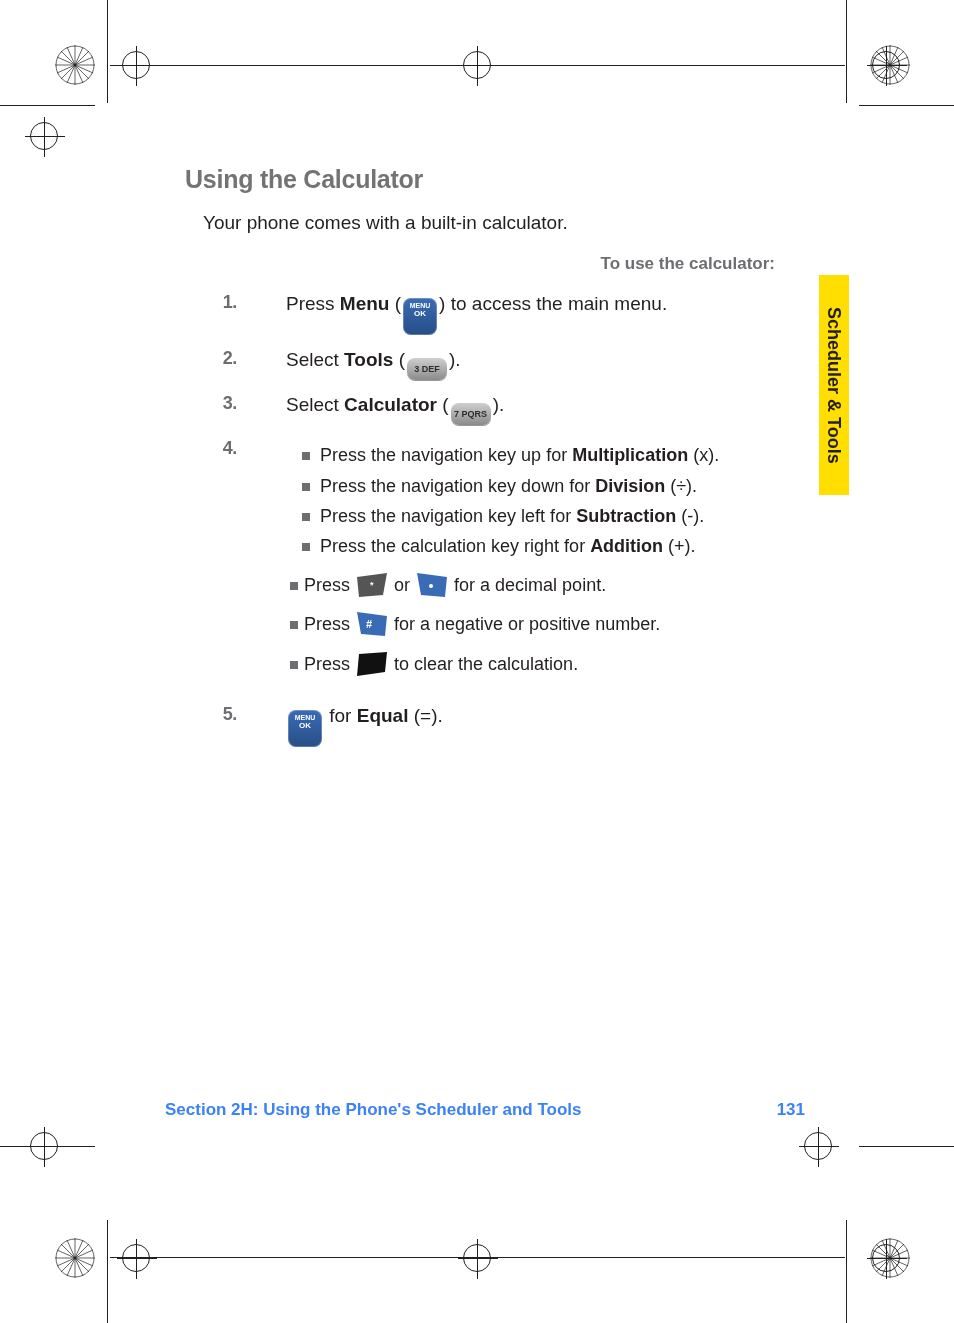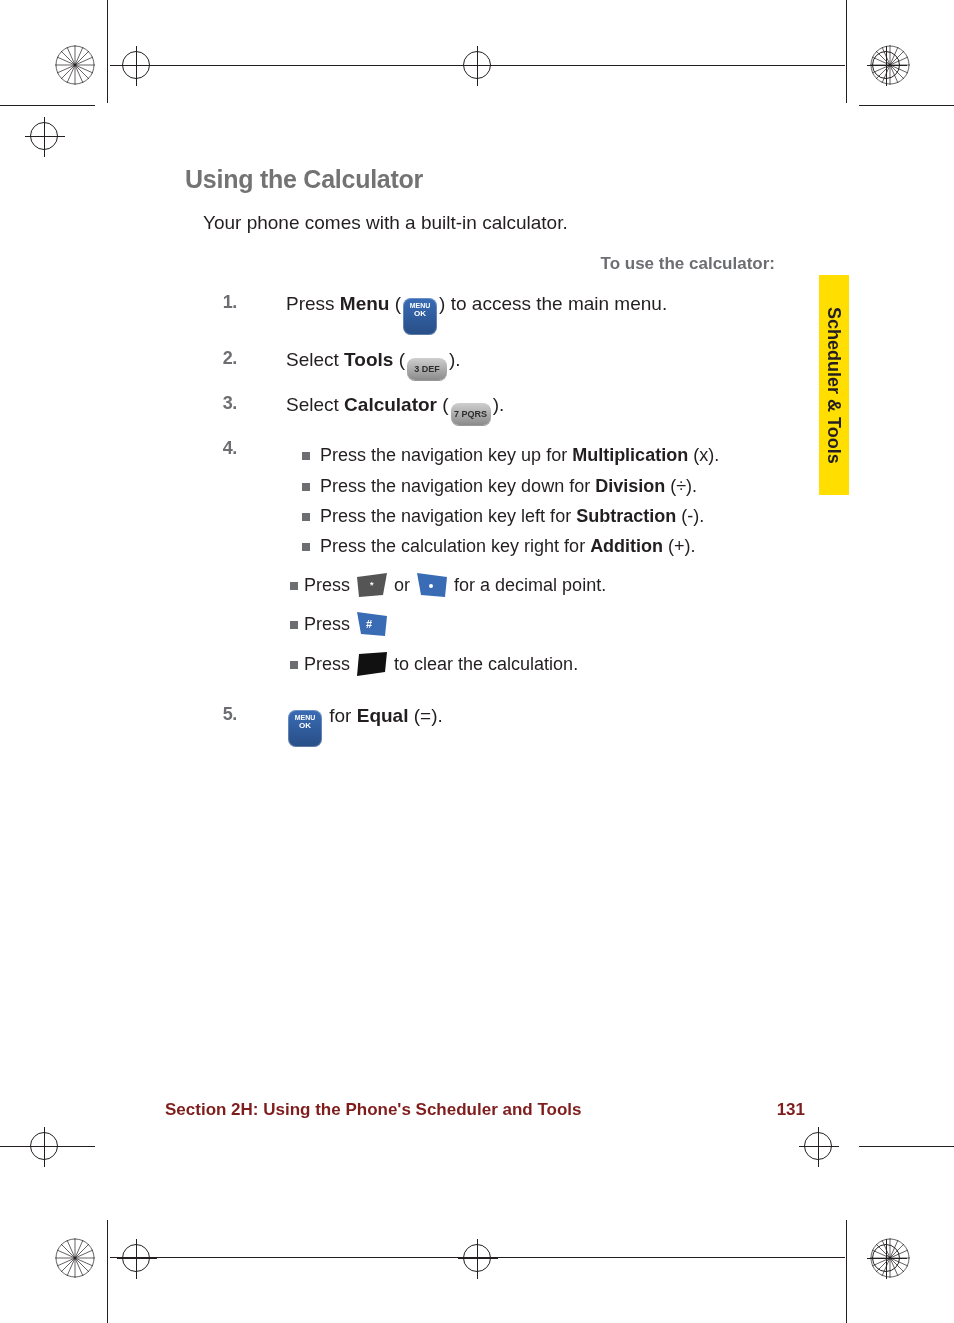--- a/index.html
+++ b/index.html
@@ -129,21 +129,21 @@
     box-shadow: 0 1px 0 rgba(0,0,0,.4);
   }
   .key.tri {
     width:30px; height:24px; position:relative;
   }
   .key.tri svg { width:30px; height:24px; display:block; }
   
   .footer {
     position:absolute; left:165px; bottom:205px; width:640px;
     display:flex; align-items:baseline; justify-content:space-between;
-    font:700 17px/1 "Myriad Pro", sans-serif; color:#7f1d1d;
+    font:700 17px/1 "Myriad Pro", sans-serif; color:#3b82f6;
   }
   .pagenum { font:700 17px/1 "Myriad Pro", sans-serif; }
 </style>
 </head>
 <body>
 
 <div class="page">
 
   <div class="vline" style="left:107px; top:0; height:103px;"></div>
   <div class="vline" style="left:846px; top:0; height:103px;"></div>
@@ -251,20 +251,21 @@
                     <circle cx="14" cy="13" r="2" fill="#fff"></circle>
                   </svg></span>
               <span> for a decimal point.</span>
             </li>
             <li>
               <span>Press </span>
               <span class="key tri"><svg viewBox="0 0 30 24">
                     <polygon points="0,0 30,4 28,24 4,22" fill="#3a6cb5"></polygon>
                     <text x="9" y="16" fill="#fff" font-size="11" font-family="Arial" font-weight="700">#</text>
                   </svg></span>
+              <span> for a negative or positive number.</span>
             </li>
             <li>
               <span>Press </span>
               <span class="key tri"><svg viewBox="0 0 30 24">
                     <polygon points="2,2 30,0 28,20 0,24" fill="#111"></polygon>
                   </svg></span>
               <span> to clear the calculation.</span>
             </li>
           </ul>
         </span>

